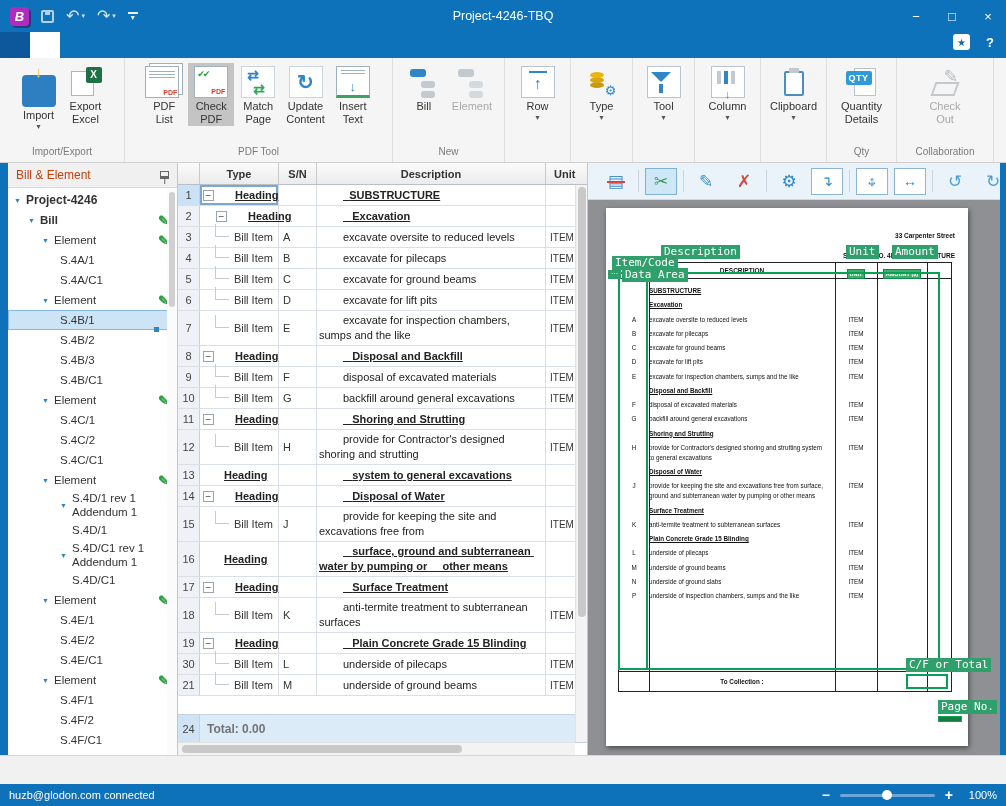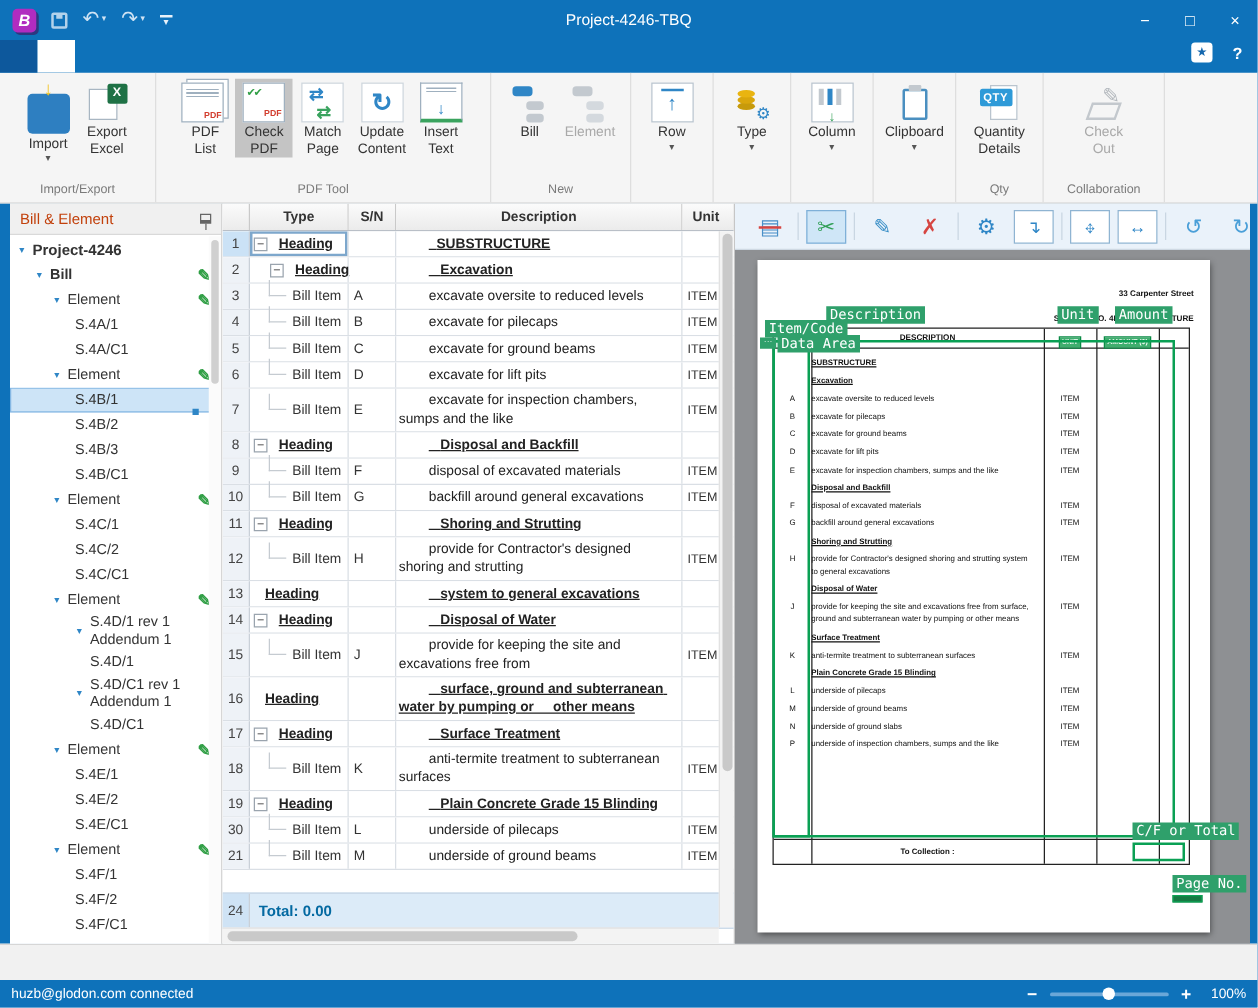--- a/index.html
+++ b/index.html
@@ -134,33 +134,33 @@
   .trow{display:flex;align-items:stretch;border-bottom:1px solid #dadfe5;min-height:21px;background:#fff}
   .trow.tall{min-height:35px}
   .trow .cn{background:#eef2f7;border-right:1px solid #c9d0d8;display:flex;align-items:center;justify-content:center;
     font-size:11px;color:#444}
   .trow .ct,.trow .cs,.trow .cd,.trow .cu{border-right:1px solid #dadfe5}
   .trow .ct{display:flex;align-items:center;padding:0 3px;font-size:11px;color:#333}
   .cbox{width:11px;height:11px;border:1px solid #9aa4ae;background:#fff;color:#444;font-size:10px;line-height:9px;text-align:center;flex:none}
   .cbox::after{content:"−"}
   .r2 .cbox{margin-left:13px}
   .conn{width:14px;height:13px;border-left:1px solid #c5cbd1;border-bottom:1px solid #c5cbd1;margin:-9px 2px 4px 12px;flex:none}
-  .tlab{margin-left:9px}
+  .tlab{margin-left:21px}
   .trow:not(.rh) .tlab{margin-left:auto;padding-right:2px}
   .rh .tlab{font-weight:bold;text-decoration:underline;color:#222}
   .trow .cs{display:flex;align-items:center;padding-left:4px;font-size:11px;color:#333}
   .trow .cd{display:flex;align-items:center;font-size:11px;color:#222;padding:2px 2px}
   .dtext{width:100%;white-space:pre-wrap;text-indent:24px;line-height:1.35}
   .rh .dtext{font-weight:bold;text-decoration:underline}
   .trow .cu{display:flex;align-items:center;padding-left:4px;font-size:10px;color:#333}
   .f1 .ct{box-shadow:inset 0 0 0 2px #7da7cc}
   .f1 .cn{background:#cbe2f6}
   .trow.total{background:#dcebf8;border-top:1px solid #c4d4e4;min-height:29px;margin-top:5px;border-bottom:1px solid #c4d4e4}
   .trow.total .cn{background:#cfe3f5}
-  .trow.total .tot{display:flex;align-items:center;font-size:12px;font-weight:bold;color:#0369a1;padding-left:7px;flex:1}
+  .trow.total .tot{display:flex;align-items:center;font-size:12px;font-weight:bold;color:#737373;padding-left:7px;flex:1}
   .g-vscroll{position:absolute;right:0;top:22px;bottom:13px;width:12px;background:#f3f3f3;border-left:1px solid #e2e2e2}
   .g-vthumb{position:absolute;top:2px;left:2px;width:8px;height:430px;background:#c9c9c9;border-radius:4px}
   .g-hscroll{position:absolute;left:0;right:12px;bottom:0;height:13px;background:#f3f3f3;border-top:1px solid #e2e2e2}
   .g-hthumb{position:absolute;top:2px;left:4px;width:280px;height:8px;background:#c9c9c9;border-radius:4px}
 
   
   .pdfpanel{flex:1;display:flex;flex-direction:column;min-width:0}
   .ptoolbar{height:37px;background:#eaf2fa;border-bottom:1px solid #cfd9e3;display:flex;align-items:center;gap:6px;padding:0 12px}
   .ptool{width:32px;height:27px;display:flex;align-items:center;justify-content:center;font-size:17px;position:relative;flex:none}
   .ptool .pglyph{line-height:1}
@@ -329,20 +329,30 @@
     <div class="rgroup" style="width: 62px;">
     <div class="rg-buttons">
         <button class="rbtn">
     <span class="ricon ic-type"></span>
     <span class="rlabel">Type</span>
     <span class="rcaret"></span>
   </button>
       </div>
     <div class="rg-label"></div>
   </div>
+    <div class="rgroup" style="width: 62px;">
+    <div class="rg-buttons">
+        <button class="rbtn">
+    <span class="ricon ic-tool"></span>
+    <span class="rlabel">Tool</span>
+    <span class="rcaret"></span>
+  </button>
+      </div>
+    <div class="rg-label"></div>
+  </div>
     <div class="rgroup" style="width: 66px;">
     <div class="rg-buttons">
         <button class="rbtn">
     <span class="ricon ic-column"></span>
     <span class="rlabel">Column</span>
     <span class="rcaret"></span>
   </button>
       </div>
     <div class="rg-label"></div>
   </div>

